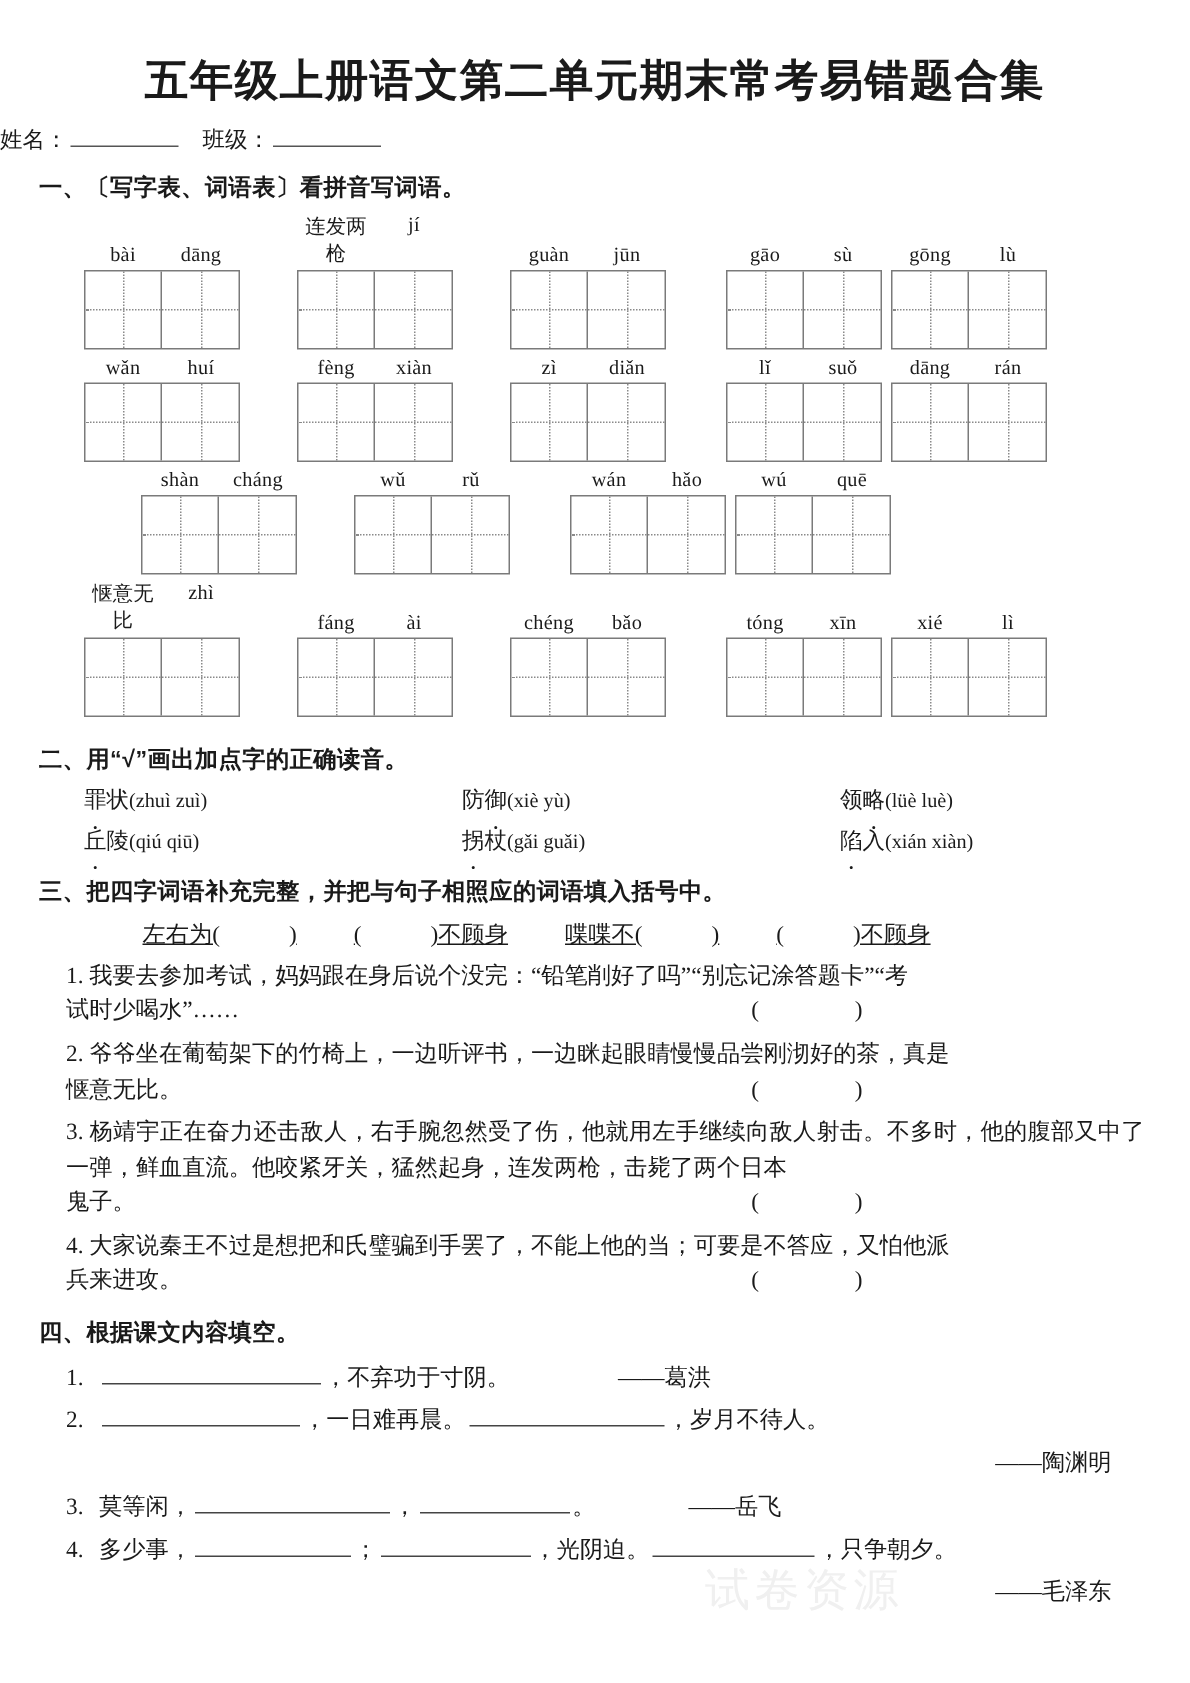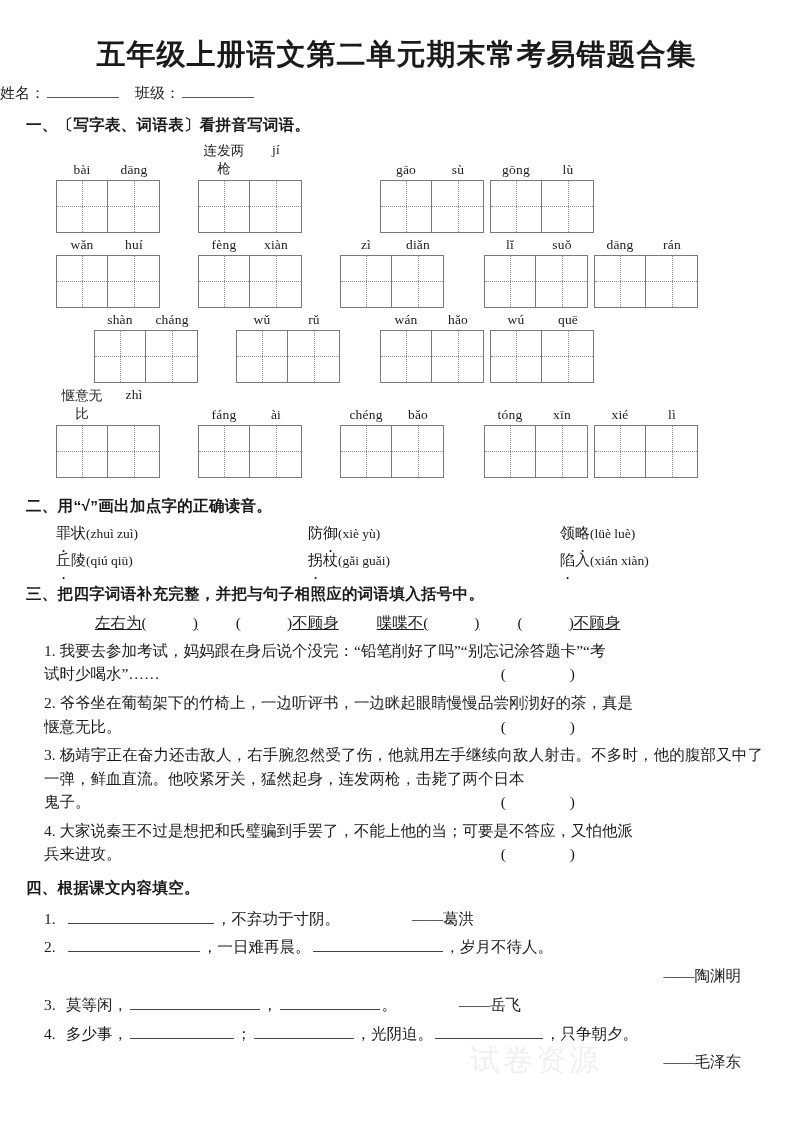--- a/index.html
+++ b/index.html
@@ -242,20 +242,30 @@
           <div class="pinyin-line">
               <span>连发两枪</span>
               <span>jí</span>
             </div>
           <div class="tzg">
               <div class="cell"></div>
               <div class="cell"></div>
             </div>
         </div>
         <div class="gap-sm"></div>
+        <div class="grid-group">
+          <div class="pinyin-line">
+              <span>guàn</span>
+              <span>jūn</span>
+            </div>
+          <div class="tzg">
+              <div class="cell"></div>
+              <div class="cell"></div>
+            </div>
+        </div>
         <div class="gap-md"></div>
         <div class="grid-group">
           <div class="pinyin-line">
               <span>gāo</span>
               <span>sù</span>
             </div>
           <div class="tzg">
               <div class="cell"></div>
               <div class="cell"></div>
             </div>

